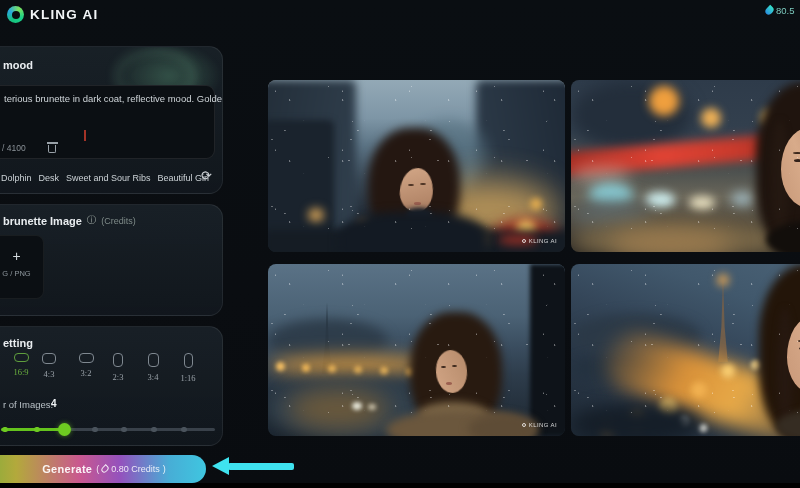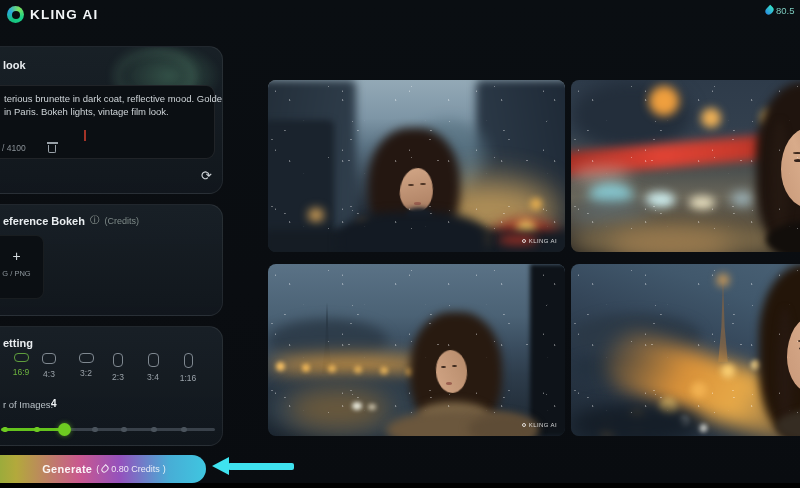--- a/index.html
+++ b/index.html
@@ -38,21 +38,21 @@
   #ref-panel { top:204px; height:112px; overflow:hidden; }
   .ref-head { position:absolute; left:22px; top:9px; display:flex; align-items:center; gap:5px; white-space:nowrap; }
   .ref-title { color:#e9edf0; font-size:11px; font-weight:bold; }
   .info { color:#9aa49f; font-size:9.5px; }
   .optional { color:#7e8a88; font-size:9px; }
   .upload { position:absolute; left:8px; top:30px; width:55px; height:64px; background:#0b0f13; border:1px solid rgba(255,255,255,.06); border-radius:8px; text-align:center; }
   .plus { margin-top:13px; color:#d3d9dd; font-size:14px; line-height:14px; }
   .formats { margin-top:6px; color:#8d969c; font-size:7.5px; white-space:nowrap; }
 
   #setting-panel { top:326px; height:120px; overflow:hidden; }
-  .ratios { position:absolute; left:20px; top:26px; width:214px; height:52px; }
+  .ratios { position:absolute; left:20px; top:26px; width:214px; height:52px;font-family:Liberation Serif, serif; }
   .ratio { position:absolute; width:26px; text-align:center; cursor:pointer; }
   .r-icon { margin:0 auto; border:1.5px solid #7f8890; border-radius:4px; }
   .ratio .r-label { margin-top:5px; color:#9aa2a9; font-size:8.5px; }
   .ratio.sel .r-icon { border-color:#5f9e3d; }
   .ratio.sel .r-label { color:#6cb33f; }
   .numimg-label { position:absolute; left:22px; top:72px; color:#b8c0c6; font-size:9.5px; }
   .numimg-val { position:absolute; left:70px; top:71px; color:#f0f3f5; font-size:10px; font-weight:bold; }
   .slider { position:absolute; left:20px; top:94px; width:214px; height:16px; }
   .track { position:absolute; left:0; top:7px; width:214px; height:2.5px; background:#39414a; border-radius:2px; }
   .fill { position:absolute; left:0; top:7px; width:66px; height:2.5px; background:#64c31d; border-radius:2px; }
@@ -107,34 +107,39 @@
     </div>
     <div class="credits">
       <div class="drop-icon"></div>
       <div class="credits-val">80.5</div>
     </div>
   </div>
 
   <div class="panel" id="prompt-panel">
     <div class="glow"></div>
     <div class="glow-ring"></div>
-    <div class="p-title" style="top:12px;">look</div>
+    <div class="p-title" style="top:12px;">mood</div>
     <div class="prompt-box">
       <div class="pline pline1">terious brunette in dark coat, reflective mood. Golden</div>
-      <div class="pline pline2">in Paris. Bokeh lights, vintage film look.</div>
       <div class="caret"></div>
       <div class="counter">/ 4100</div>
       <div class="trash"></div>
     </div>
+    <div class="chips">
+      <span class="chip">Dolphin</span>
+      <span class="chip">Desk</span>
+      <span class="chip">Sweet and Sour Ribs</span>
+      <span class="chip">Beautiful Girl</span>
+    </div>
     <div class="refresh">⟳</div>
   </div>
 
   <div class="panel" id="ref-panel">
     <div class="ref-head">
-      <span class="ref-title">eference Bokeh</span>
+      <span class="ref-title">brunette Image</span>
       <span class="info">ⓘ</span>
       <span class="optional">(Credits)</span>
     </div>
     <div class="upload">
       <div class="plus">+</div>
       <div class="formats">G / PNG</div>
     </div>
   </div>
 
   <div class="panel" id="setting-panel">

